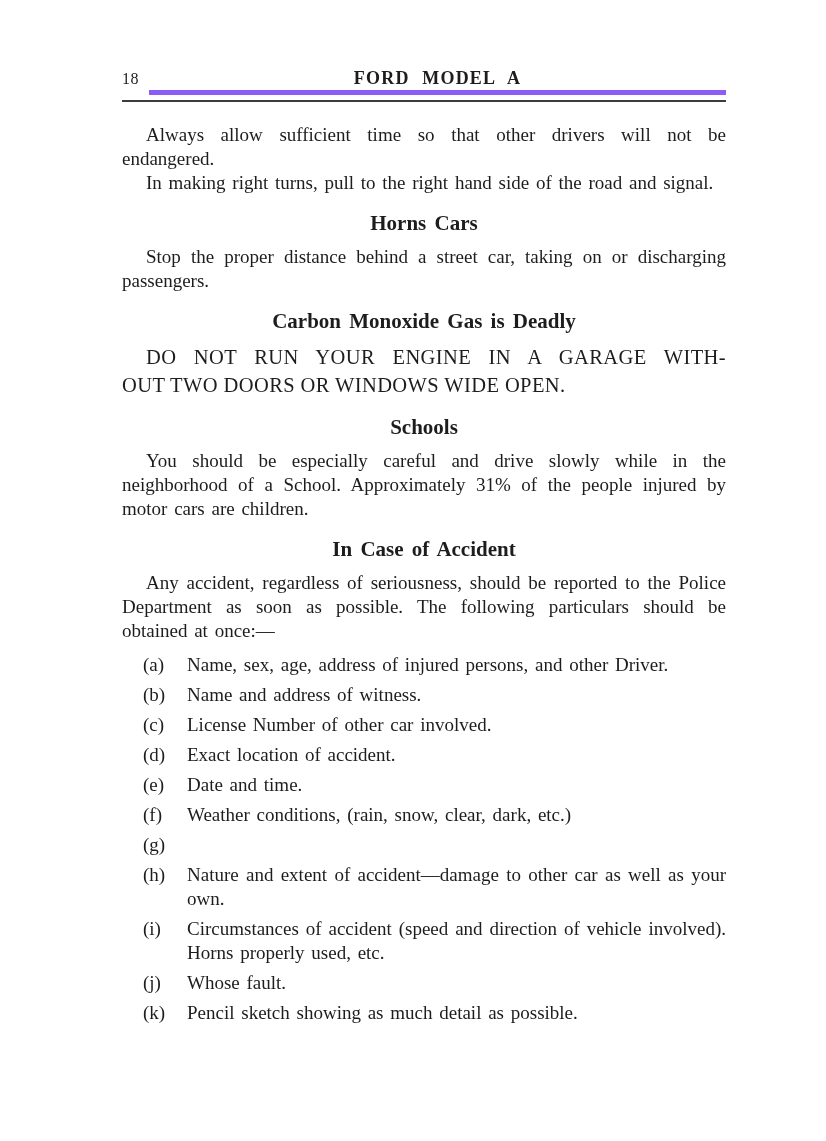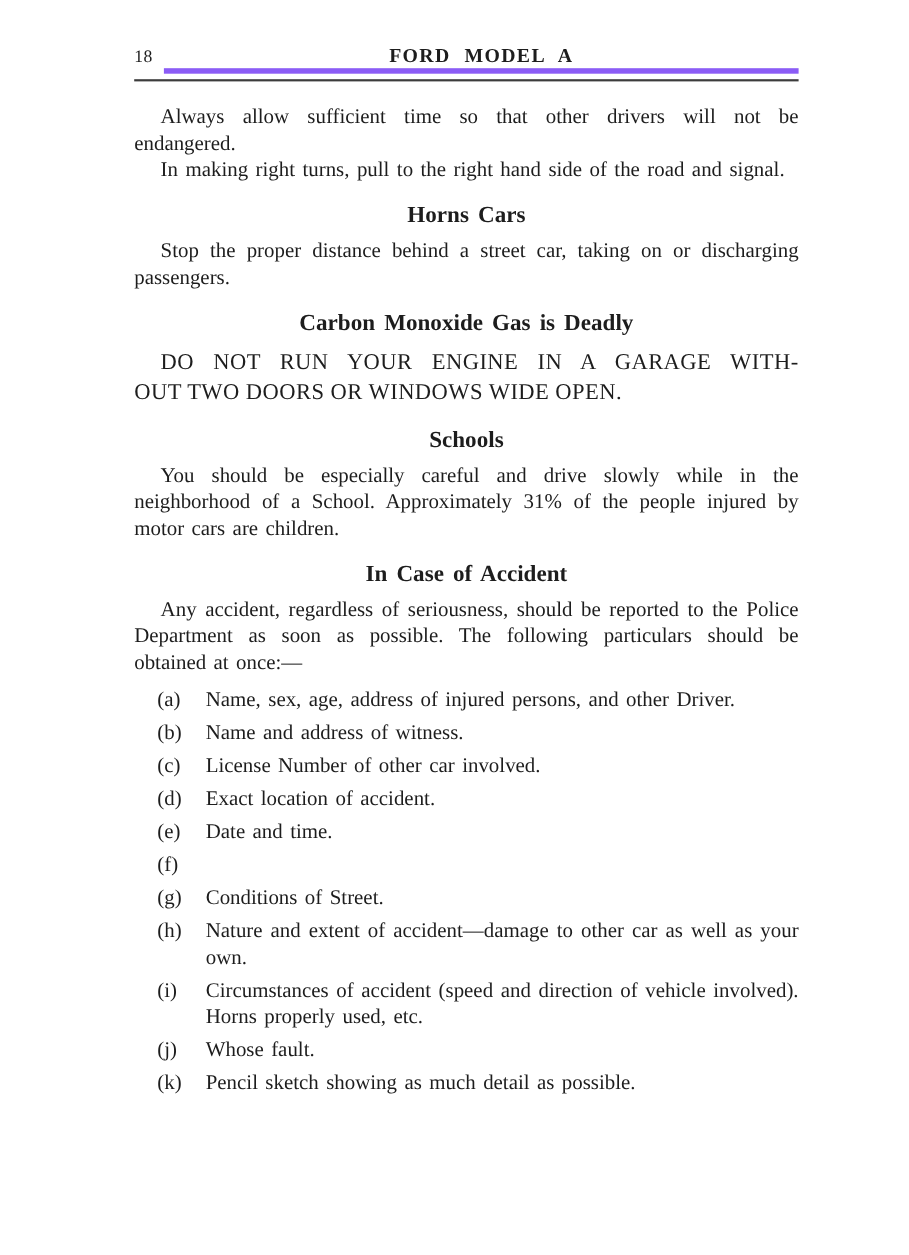--- a/index.html
+++ b/index.html
@@ -11,21 +11,21 @@
     width: 826px;
     height: 1141px;
     overflow: hidden;
     font-family: "Liberation Serif", "DejaVu Serif", serif;
     color: #1d1d1d;
   }
   .page {
     box-sizing: border-box;
     width: 826px;
     height: 963px;
-    padding: 40px 100px 20px 122px;
+    padding: 68px 100px 20px 122px;
   }
 
   
   .header {
     display: flex;
     align-items: baseline;
   }
   .page-num {
     font-size: 16px;
     letter-spacing: 0.5px;
@@ -146,24 +146,24 @@
       <div class="list-item">
         <span class="li-label">(d)</span>
         <span class="li-text">Exact location of accident.</span>
       </div>
       <div class="list-item">
         <span class="li-label">(e)</span>
         <span class="li-text">Date and time.</span>
       </div>
       <div class="list-item">
         <span class="li-label">(f)</span>
+        <span class="li-text">Weather conditions, (rain, snow, clear, dark, etc.)</span>
       </div>
       <div class="list-item">
         <span class="li-label">(g)</span>
-        <span class="li-text">Conditions of Street.</span>
       </div>
       <div class="list-item">
         <span class="li-label">(h)</span>
         <span class="li-text">Nature and extent of accident—damage to other car as well as your own.</span>
       </div>
       <div class="list-item">
         <span class="li-label">(i)</span>
         <span class="li-text">Circumstances of accident (speed and direction of vehicle involved).  Horns properly used, etc.</span>
       </div>
       <div class="list-item">

